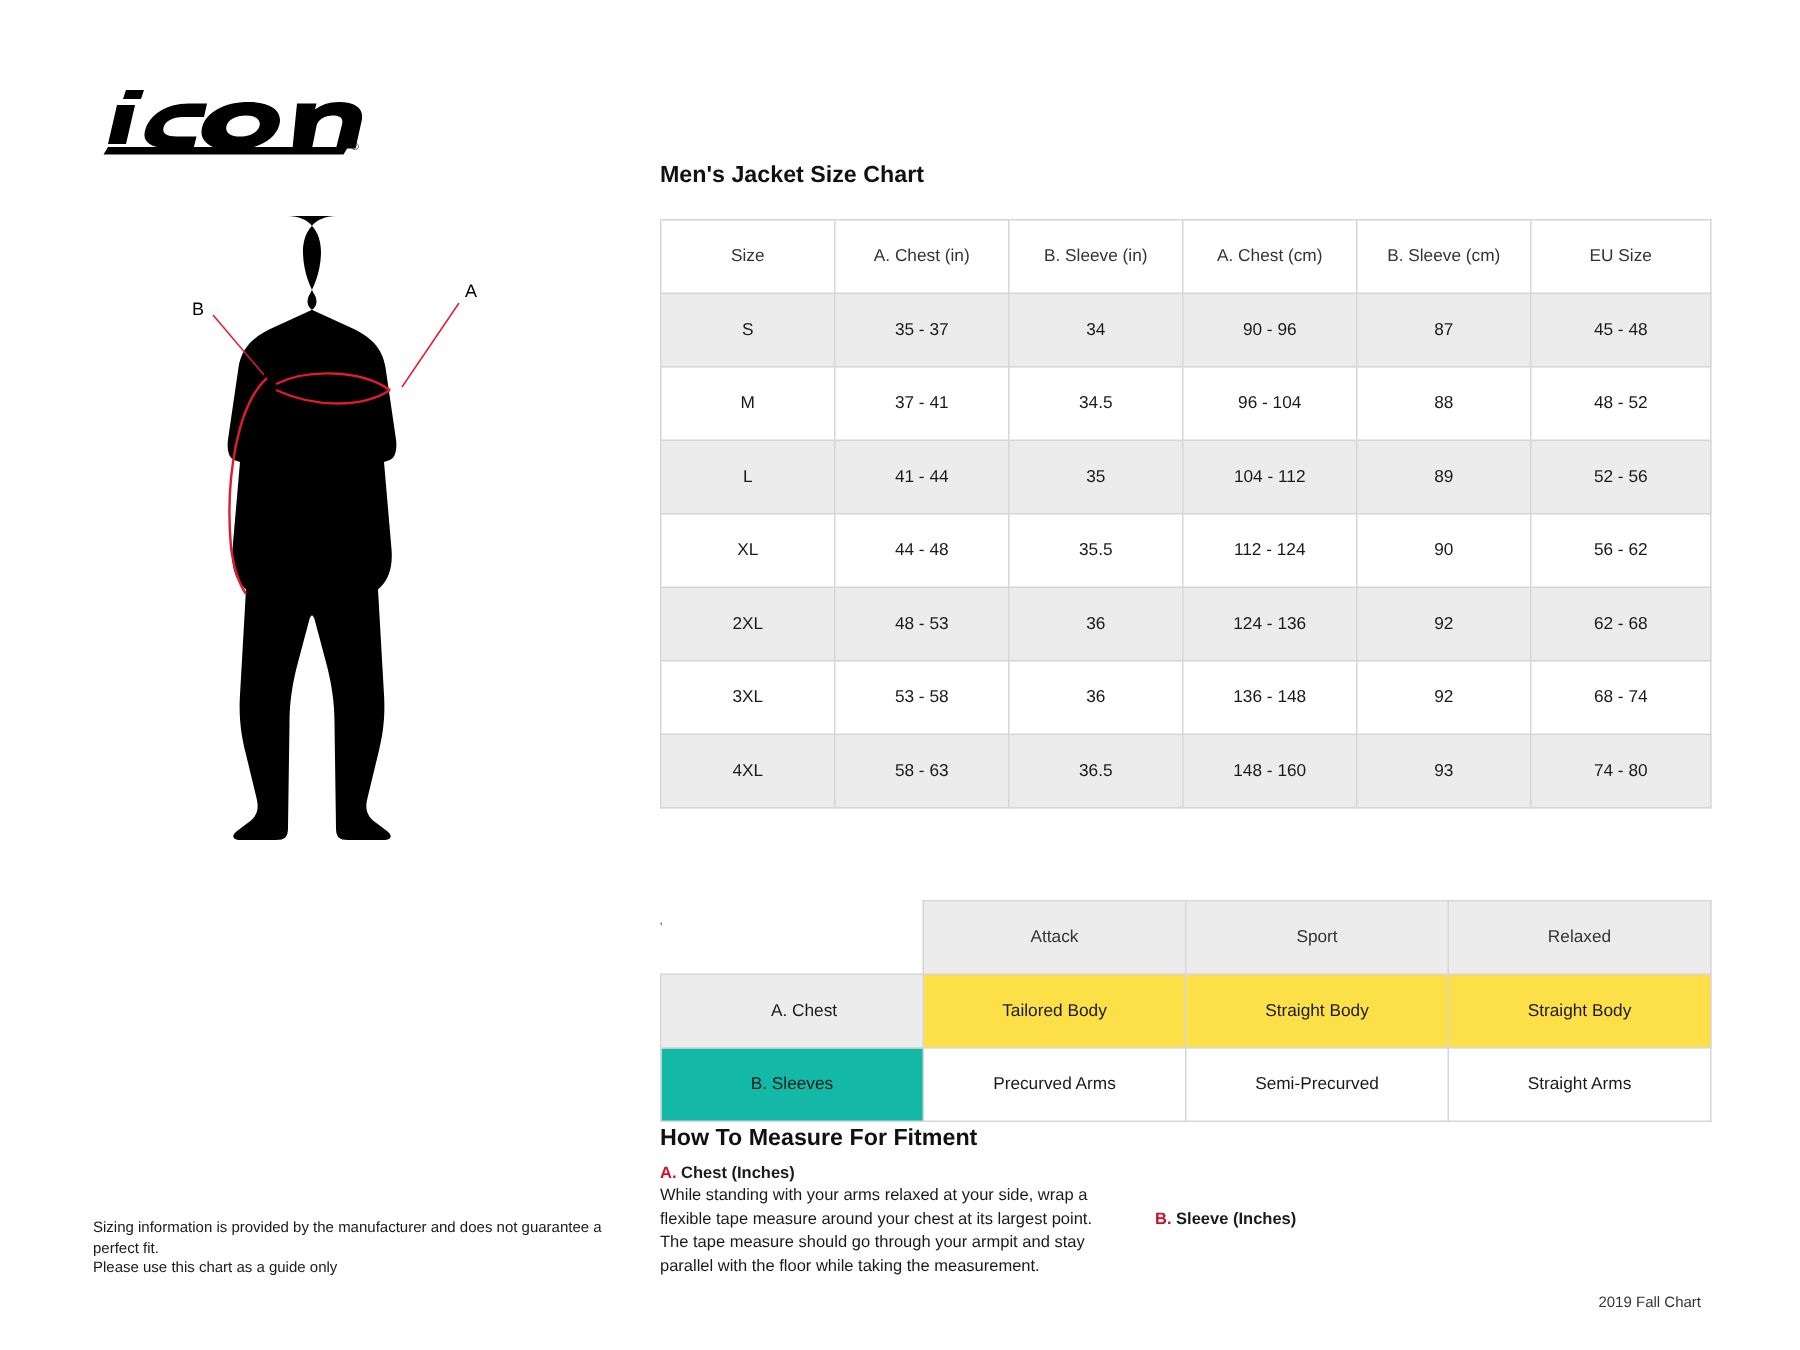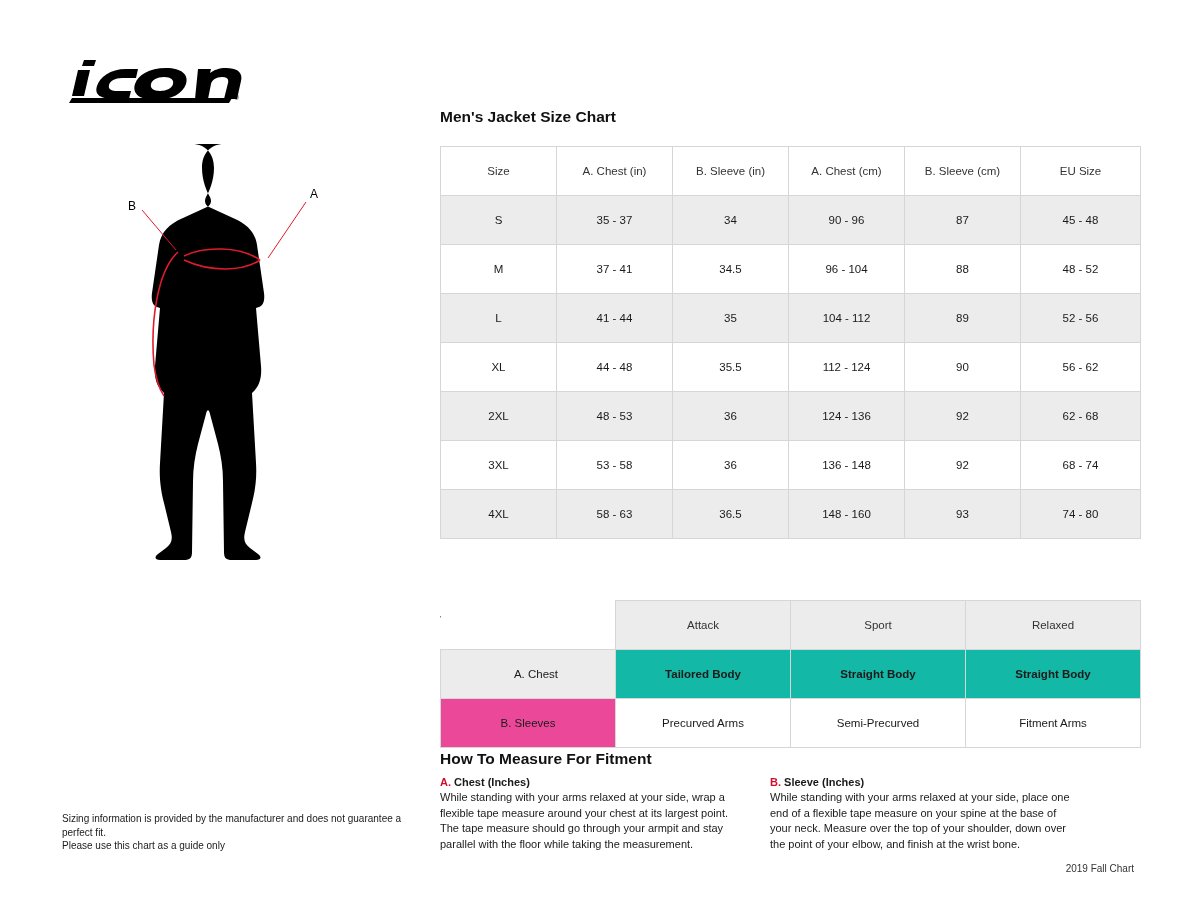--- a/index.html
+++ b/index.html
@@ -137,25 +137,24 @@
   }
   #styles-table td.hdr {
     background: #ececec;
     color: #333;
   }
   #styles-table td.rowlbl-shade {
     background: #ececec;
     padding-left: 20px;
   }
   #styles-table td.rowlbl-plain {
-    background: #ec4899;
+    background: #14b8a6;
   }
   #styles-table td.cell-shade {
-    background: #14b8a6;
-    font-weight: bold;
+    background: #fde047;
   }
   #styles-table td.cell-plain {
     background: #ffffff;
   }
 
   #title-measure {
     position: absolute;
     left: 0;
     top: 750px;
   }
@@ -352,38 +351,37 @@
       <tr>
         <td class="rowlbl-shade">A. Chest</td>
         <td class="cell-shade">Tailored Body</td>
         <td class="cell-shade">Straight Body</td>
         <td class="cell-shade">Straight Body</td>
       </tr>
       <tr>
         <td class="rowlbl-plain">B. Sleeves</td>
         <td class="cell-plain">Precurved Arms</td>
         <td class="cell-plain">Semi-Precurved</td>
-        <td class="cell-plain">Fitment Arms</td>
+        <td class="cell-plain">Straight Arms</td>
       </tr>
     </tbody>
   </table>
 
   <h2 class="section-title" id="title-measure">How To Measure For Fitment</h2>
 
   <div class="measure-cols">
     <div class="measure-col">
       <div class="measure-head">
         <span class="mk">A.</span>
         <span>Chest (Inches)</span>
       </div>
       <div class="measure-body">While standing with your arms relaxed at your side, wrap a flexible tape measure around your chest at its largest point. The tape measure should go through your armpit and stay parallel with the floor while taking the measurement.</div>
     </div>
     <div class="measure-col">
       <div class="measure-head">
         <span class="mk">B.</span>
         <span>Sleeve (Inches)</span>
       </div>
-      <div class="measure-body">While standing with your arms relaxed at your side, place one end of a flexible tape measure on your spine at the base of your neck. Measure over the top of your shoulder, down over the point of your elbow, and finish at the wrist bone.</div>
     </div>
   </div>
 </div>
 
 <div class="footer-note">2019 Fall Chart</div>
 
 </body></html>

